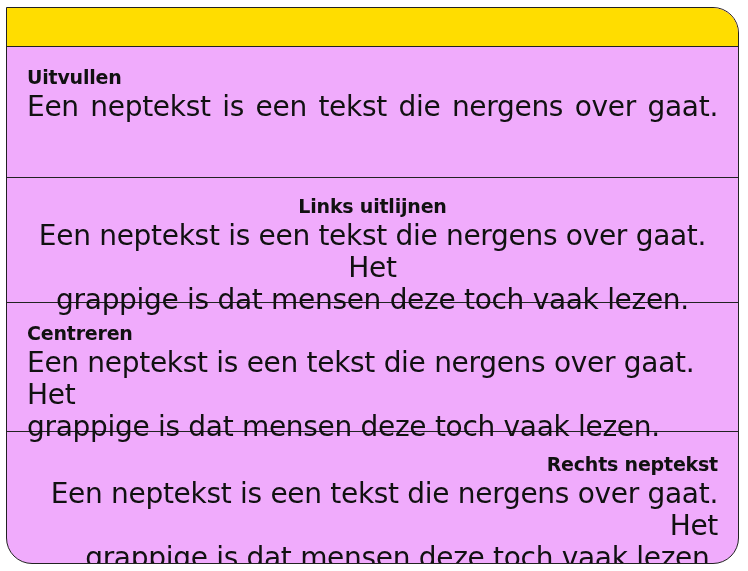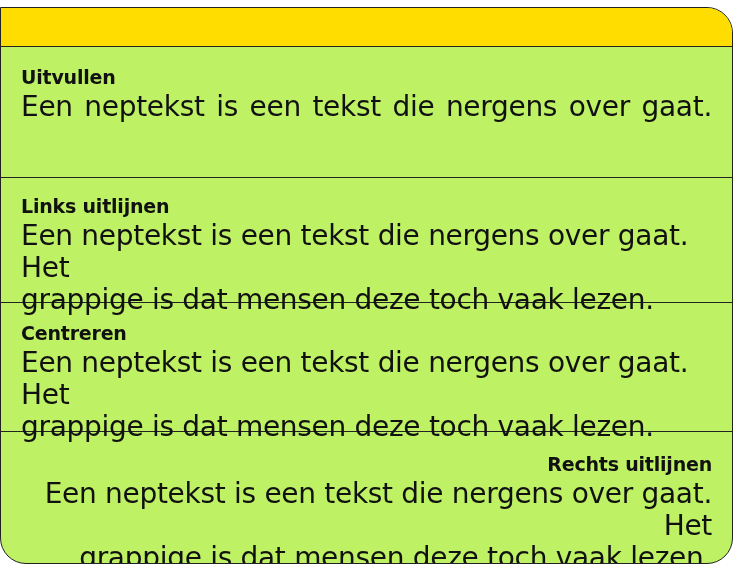--- a/index.html
+++ b/index.html
@@ -1,30 +1,30 @@
 <!DOCTYPE html>
 <html><head>
 <meta charset="utf-8">
 <style>
   html, body { margin: 0; padding: 0; background: #ffffff; }
   body { width: 748px; height: 571px; position: relative; overflow: hidden;
          font-family: "DejaVu Sans", sans-serif; color: #111; }
   .card {
-    position: absolute; left: 0; top: 7px; width: 733px; height: 557px;
+    position: absolute; left: 6px; top: 7px; width: 733px; height: 557px;
     border: 1.5px solid #222; box-sizing: border-box;
-    border-radius: 0 26px 26px 26px; overflow: hidden; background: #bef264;
+    border-radius: 0 26px 26px 26px; overflow: hidden; background: #f0abfc;
   }
   .header { height: 39px; background: #FFDD00; border-bottom: 1.5px solid #222; box-sizing: border-box; }
   .section { position: absolute; left: 0; right: 0; box-sizing: border-box; padding: 0 20px; }
   .section.divider { border-bottom: 1.5px solid #222; }
   .title { font-size: 19px; font-weight: bold; line-height: 28px; letter-spacing: -0.2px; }
   .para { font-size: 28px; line-height: 32px; letter-spacing: -0.3px; }
   .s1 { top: 39px; height: 131px; padding-top: 16px; }
   .s1 .para { text-align: justify; text-align-last: justify; }
-  .s2 { top: 170px; height: 125px; padding-top: 14px; }
+  .s2 { top: 170px; height: 125px; padding-top: 14px; text-align: center; }
   .s3 { top: 295px; height: 129px; padding-top: 16px; text-align: left; }
   .s4 { top: 424px; height: 133px; padding-top: 18px; text-align: right; }
   .line { display: block; }
 </style>
 </head>
 <body>
 
 <div class="card">
   <div class="header" style="background: rgb(255, 221, 0);"></div>
 
@@ -45,19 +45,19 @@
 
   <div class="section s3 divider">
     <div class="title">Centreren</div>
     <div class="para">
       <span class="line">Een neptekst is een tekst die nergens over gaat. Het</span>
       <span class="line">grappige is dat mensen deze toch vaak lezen.</span>
     </div>
   </div>
 
   <div class="section s4">
-    <div class="title">Rechts uitlijnen</div>
+    <div class="title">Rechts neptekst</div>
     <div class="para">
       <span class="line">Een neptekst is een tekst die nergens over gaat. Het</span>
       <span class="line">grappige is dat mensen deze toch vaak lezen.</span>
     </div>
   </div>
 </div>
 
 </body></html>

